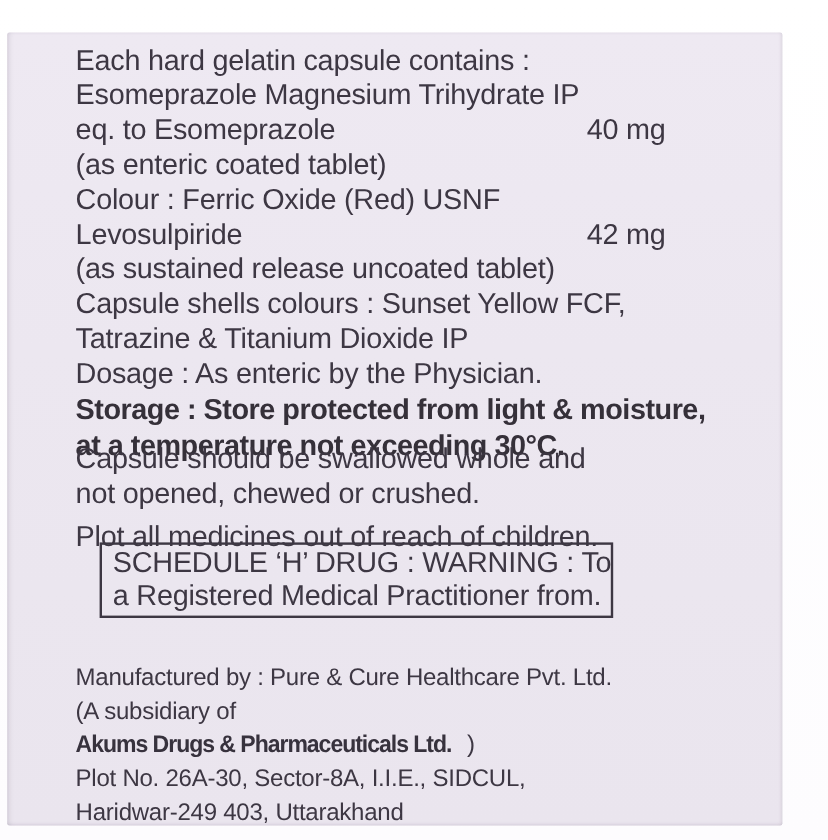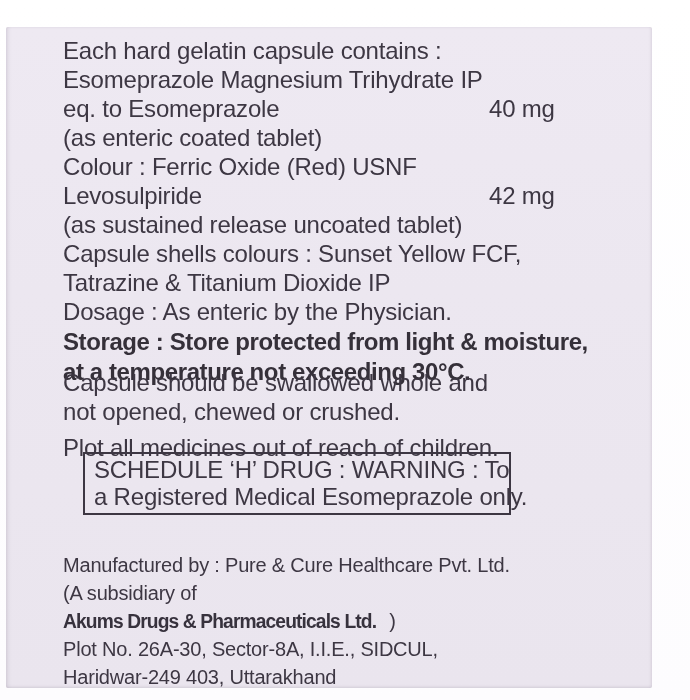--- a/index.html
+++ b/index.html
@@ -107,21 +107,21 @@
     </div>
 
     <div>
       <div class="line" style="top:341px; top:342px; top:341px; top:340px; top:341px; top:341px; top:341px; top:341px; top:341px; top:341px; top:341px; top:341px; top:341px; top:341px; top:341px; top:341px; top:341px; top:341px; top:341px; top:341px; top:341px; top:341px; top:341px; top:341px; top:341px; top:341px; top:341px; top:341px; top:341px; top:341px; top:341px; top:341px; top:341px; top:341px; top:341px; top:341px; top:341px; top:341px; top:341px; top:341px; top:341px; top:341px; top:341px; top:341px; top:341px; top:341px; top:341px; top:341px; top:341px; top:341px; top:341px; top:341px; top:341px; top:341px; top:341px; top:341px; top:341px; top:341px; top:341px; top:341px; top:341px; top:341px; top:341px; top:341px; top:341px; top:341px; top:341px; top:341px; top:341px; top:341px; top:341px; top:341px; top:341px; top:341px; top:341px; top:341px; top:341px; top:341px; top:341px; top:341px; top:341px; top:341px; top:341px; top:341px; top:341px; top:341px; top:341px; top:341px; top:341px; top:341px; top:341px; top:341px; top:341px; top:341px; top:341px; top:341px; top:341px; top:341px; top:341px; top:341px; top:341px">Capsule should be swallowed whole and</div>
       <div class="line" style="top:370px">not opened, chewed or crushed.</div>
       <div class="line" style="top:406px">Plot all medicines out of reach of children.</div>
     </div>
 
     <div class="schedule-box" style="top:425px">
       <div class="bline">SCHEDULE ‘H’ DRUG : WARNING : To</div>
-      <div class="bline">a Registered Medical Esomeprazole only.</div>
+      <div class="bline">a Registered Medical Practitioner from.</div>
     </div>
 
     <div>
       <div class="mfr-line" style="top:524px">Manufactured by : Pure &amp; Cure Healthcare Pvt. Ltd.</div>
       <div class="mfr-line" style="top:552px">(A subsidiary of</div>
       <div class="mfr-line" style="top:580px">
         <span class="akums-bold">Akums Drugs &amp; Pharmaceuticals Ltd.</span><span>)</span>
       </div>
       <div class="mfr-line" style="top:608px">Plot No. 26A-30, Sector-8A, I.I.E., SIDCUL,</div>
       <div class="mfr-line" style="top:636px">Haridwar-249 403, Uttarakhand</div>

